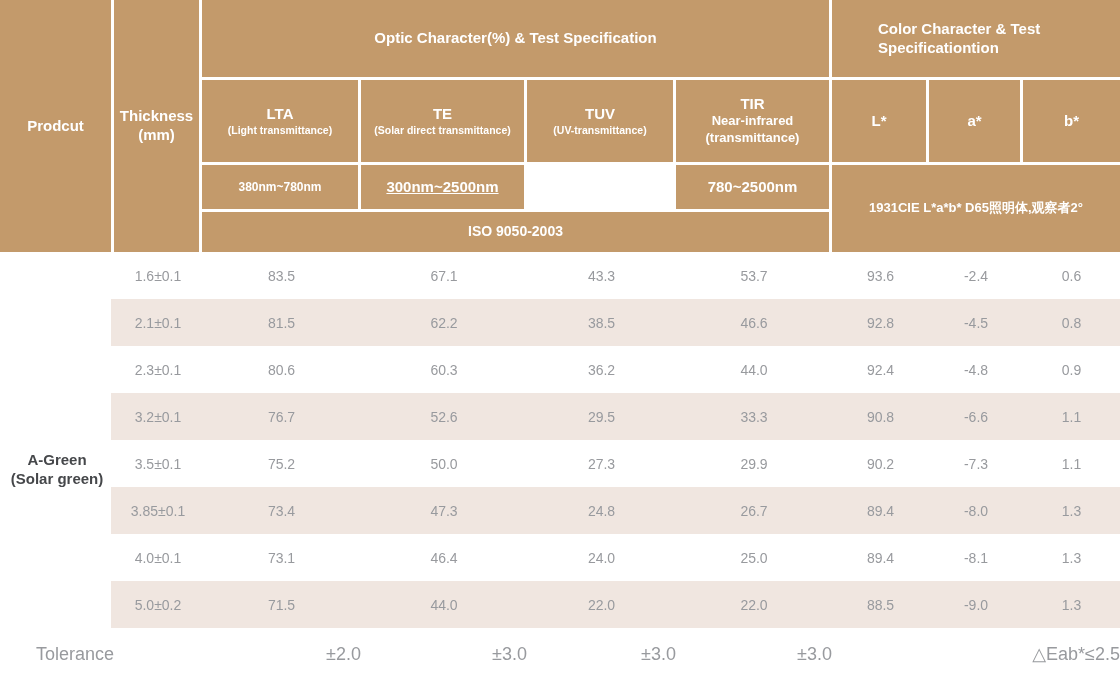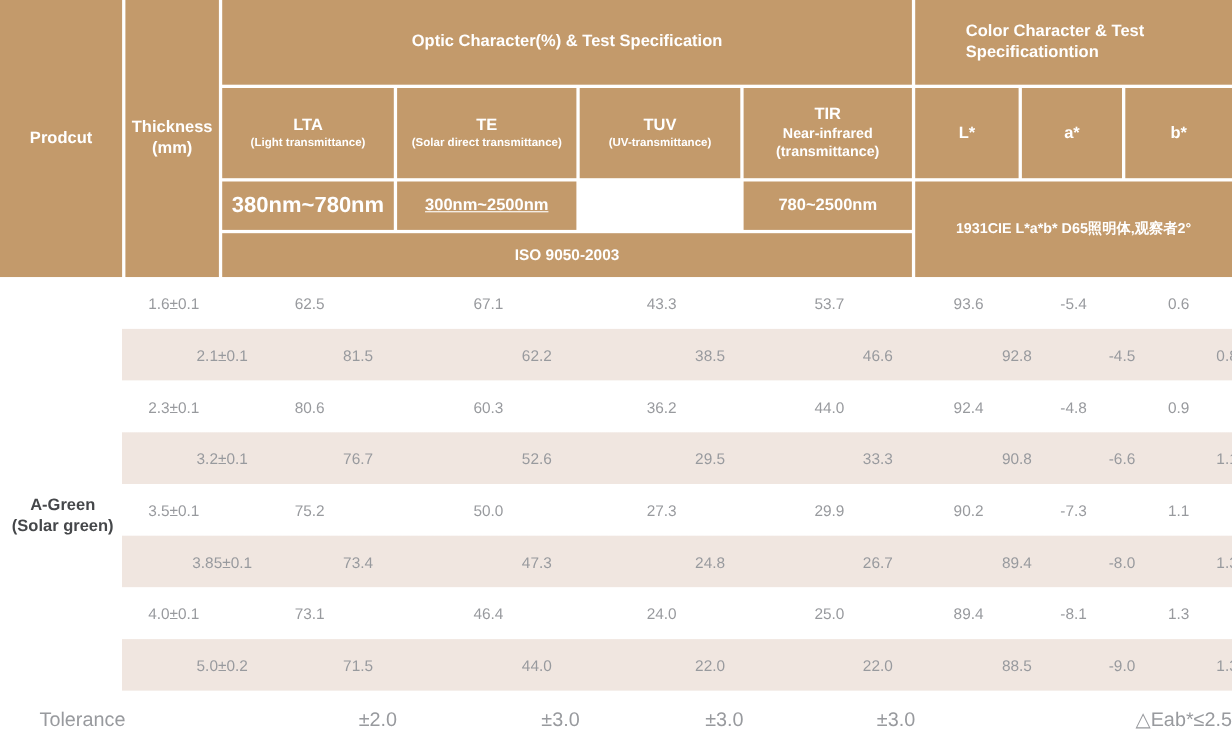--- a/index.html
+++ b/index.html
@@ -37,21 +37,21 @@
   .optic-h     { grid-column: 3 / 7; grid-row: 1; font-size: 15px; }
   .color-h     { grid-column: 7 / 10; grid-row: 1; font-size: 15px;
                  align-items: flex-start; text-align: left; padding-left: 46px; }
   .c-lta { grid-column: 3; grid-row: 2; }
   .c-te  { grid-column: 4; grid-row: 2; }
   .c-tuv { grid-column: 5; grid-row: 2; }
   .c-tir { grid-column: 6; grid-row: 2; }
   .c-l   { grid-column: 7; grid-row: 2; font-size: 15px; }
   .c-a   { grid-column: 8; grid-row: 2; font-size: 15px; }
   .c-b   { grid-column: 9; grid-row: 2; font-size: 15px; }
-  .r-lta { grid-column: 3; grid-row: 3; font-size: 20px; }
+  .r-lta { grid-column: 3; grid-row: 3; font-size: 12px; }
   .r-te  { grid-column: 4; grid-row: 3; font-size: 15px; text-decoration: underline; }
   .r-tuv { grid-column: 5; grid-row: 3; font-size: 15px; }
   .r-tir { grid-column: 6; grid-row: 3; font-size: 15px; }
   .cie-cell { grid-column: 7 / 10; grid-row: 3 / 5; font-size: 13px; padding: 0 2px; }
   .iso-cell { grid-column: 3 / 7; grid-row: 4; font-size: 14px; }
   .colabbr { font-size: 15px; display: block; }
   .colsub  { font-size: 10.5px; display: block; white-space: pre-line; line-height: 1.3; }
   .c-tir .colsub { font-size: 13px; }
   
   .body { position: relative; width: 1120px; }
@@ -60,21 +60,20 @@
     display: grid;
     grid-template-columns: 114px 88px 159px 166px 149px 156px 97px 94px 97px;
     align-items: center;
     text-align: center;
     color: #989a9e;
     font-size: 14px;
     background: #ffffff;
   }
   .data-row.striped {
     background: linear-gradient(to right, #ffffff 111px, #f0e6e0 111px);
-    padding-left: 44px;
   }
   .tol-row {
     height: 52px;
     display: grid;
     grid-template-columns: 114px 88px 159px 166px 149px 156px 97px 94px 97px;
     align-items: center;
     text-align: right;
     color: #989a9e;
     font-size: 18px;
     background: #ffffff;
@@ -159,26 +158,26 @@
     <div class="hcell iso-cell">
       <span>ISO 9050-2003</span>
     </div>
   </div>
 
   <div class="body">
 
     <div class="data-row">
       <span></span>
       <span>1.6±0.1</span>
-      <span>62.5</span>
+      <span>83.5</span>
       <span>67.1</span>
       <span>43.3</span>
       <span>53.7</span>
       <span>93.6</span>
-      <span>-5.4</span>
+      <span>-2.4</span>
       <span>0.6</span>
     </div>
     <div class="data-row striped">
       <span></span>
       <span>2.1±0.1</span>
       <span>81.5</span>
       <span>62.2</span>
       <span>38.5</span>
       <span>46.6</span>
       <span>92.8</span>

